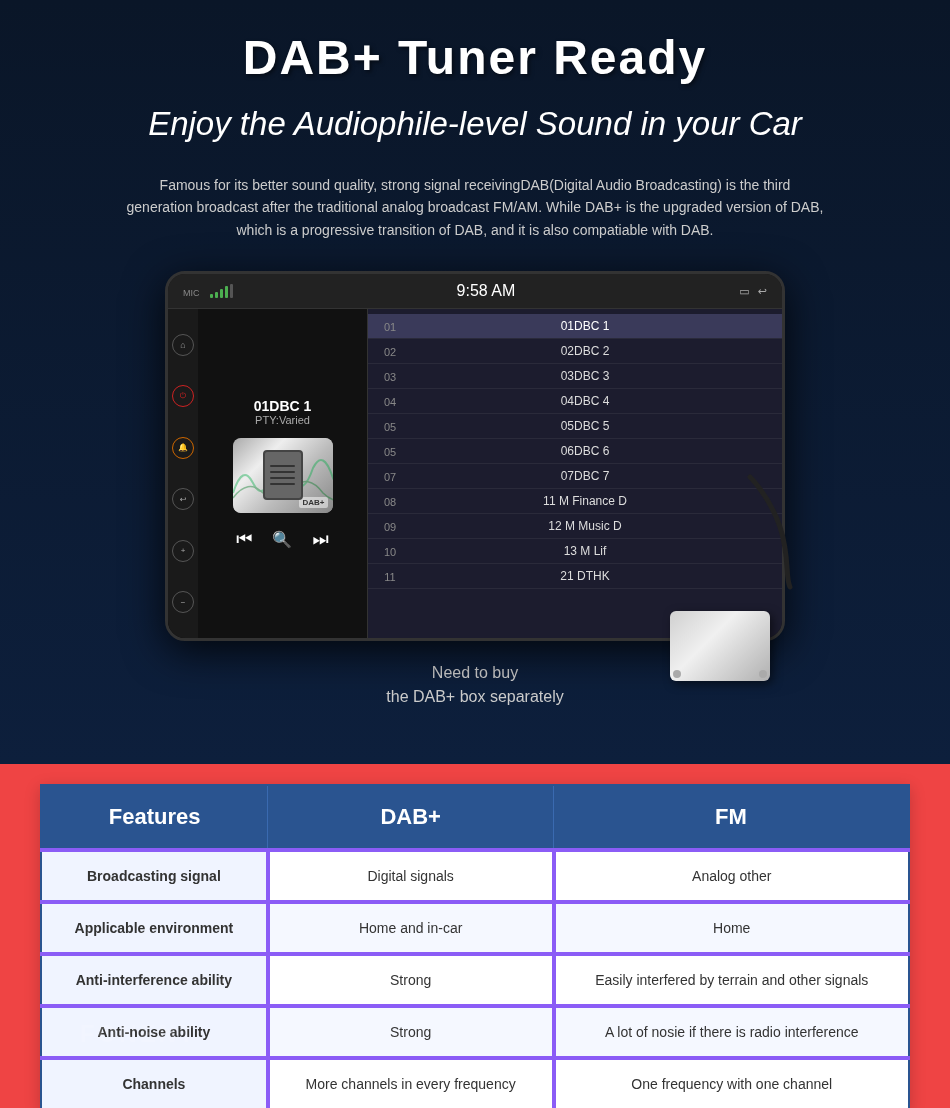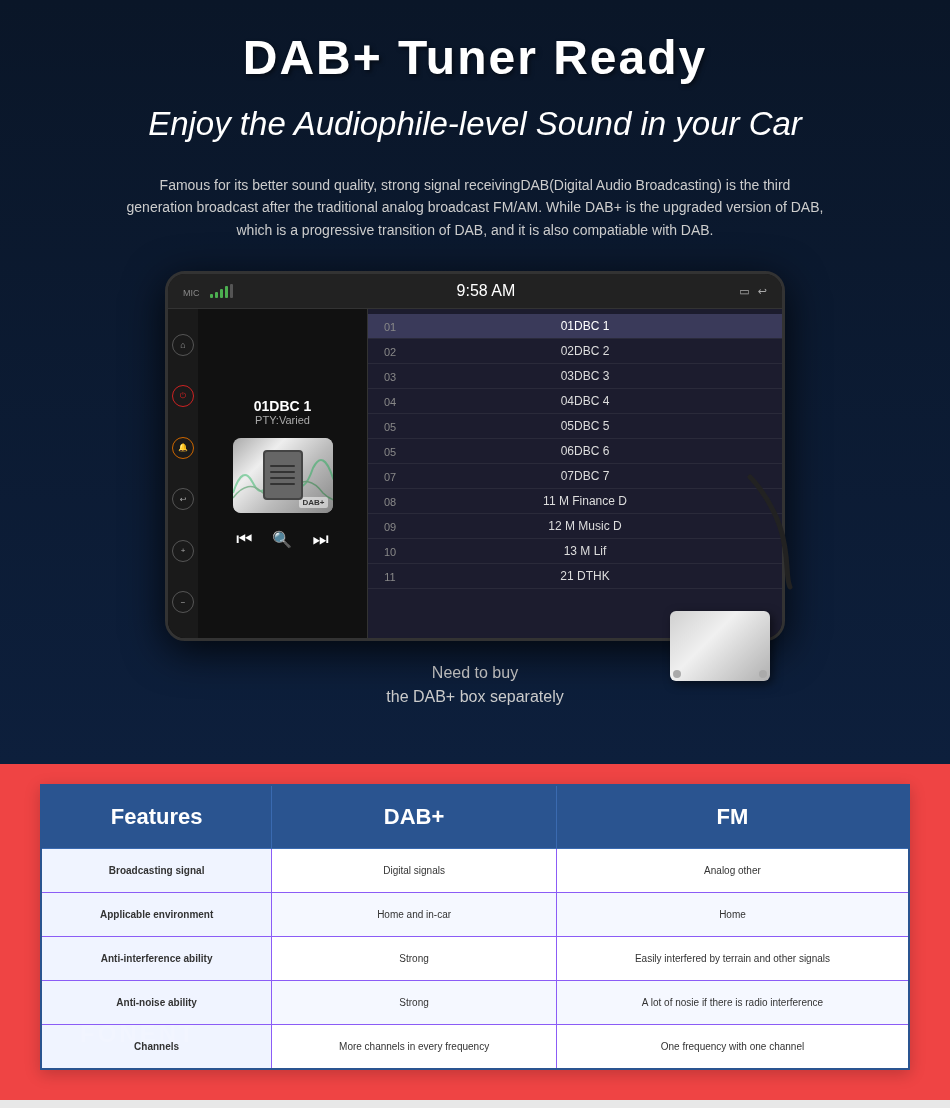--- a/index.html
+++ b/index.html
@@ -358,23 +358,23 @@
       background: #f5f8ff;
     }
 
     .comparison-table tbody tr:nth-child(odd) {
       background: #fff;
     }
 
     .comparison-table tbody td {
       padding: 16px 20px;
       text-align: center;
-      font-size: 10px;
+      font-size: 14px;
       color: #333;
-      border: 1px solid #8b5cf6;
+      border: 4px solid #8b5cf6;
     }
 
     .comparison-table tbody td:first-child {
       font-weight: bold;
       text-align: center;
       background: #f0f4ff;
       border-left: 2px solid #2a5490;
     }
 
     .comparison-table tbody td:last-child {

